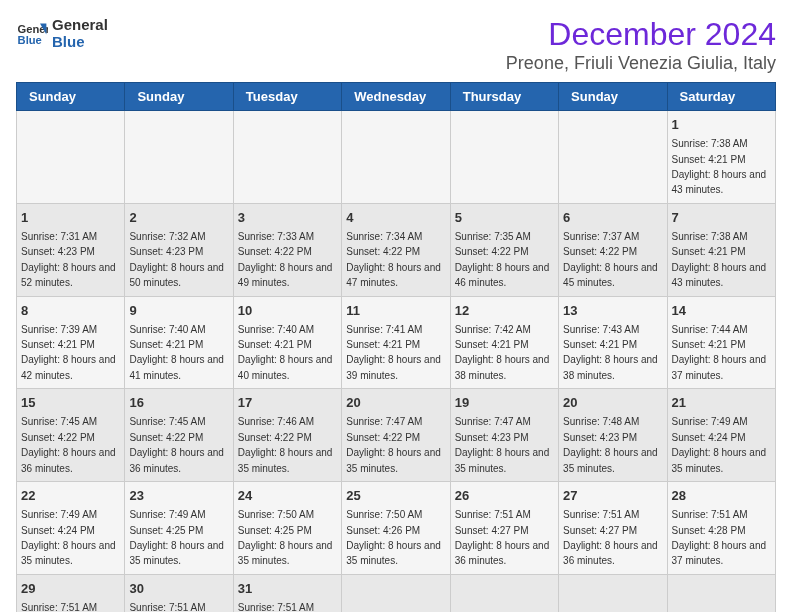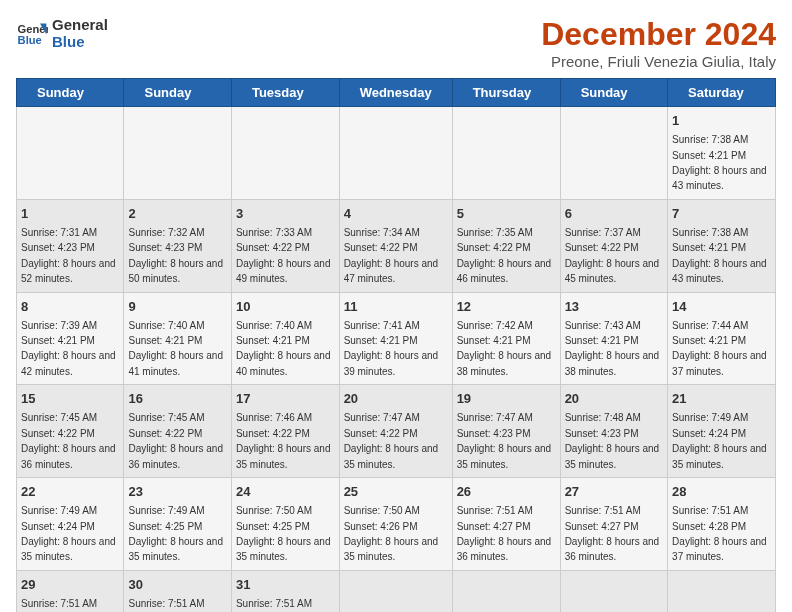--- a/index.html
+++ b/index.html
@@ -23,36 +23,36 @@
     }
     .logo-icon {
       width: 32px;
       height: 32px;
     }
     .title-area {
       text-align: right;
     }
     .main-title {
       font-size: 32px;
-      font-weight: bold;
-      color: #c2410c;
+      font-weight: normal;
+      color: #6d28d9;
     }
     .subtitle {
-      font-size: 15px;
+      font-size: 18px;
       color: #555;
     }
     table {
       width: 100%;
       border-collapse: collapse;
       font-size: 11px;
     }
     thead tr th {
       background-color: #2565ae;
       color: #fff;
-      padding: 6px 20px;
+      padding: 6px 12px;
       text-align: left;
       font-size: 13px;
       font-weight: bold;
       border: 1px solid #1a4f8a;
     }
     tbody tr td {
       vertical-align: top;
       padding: 5px 4px;
       border: 1px solid #ccc;
       line-height: 1.4;

